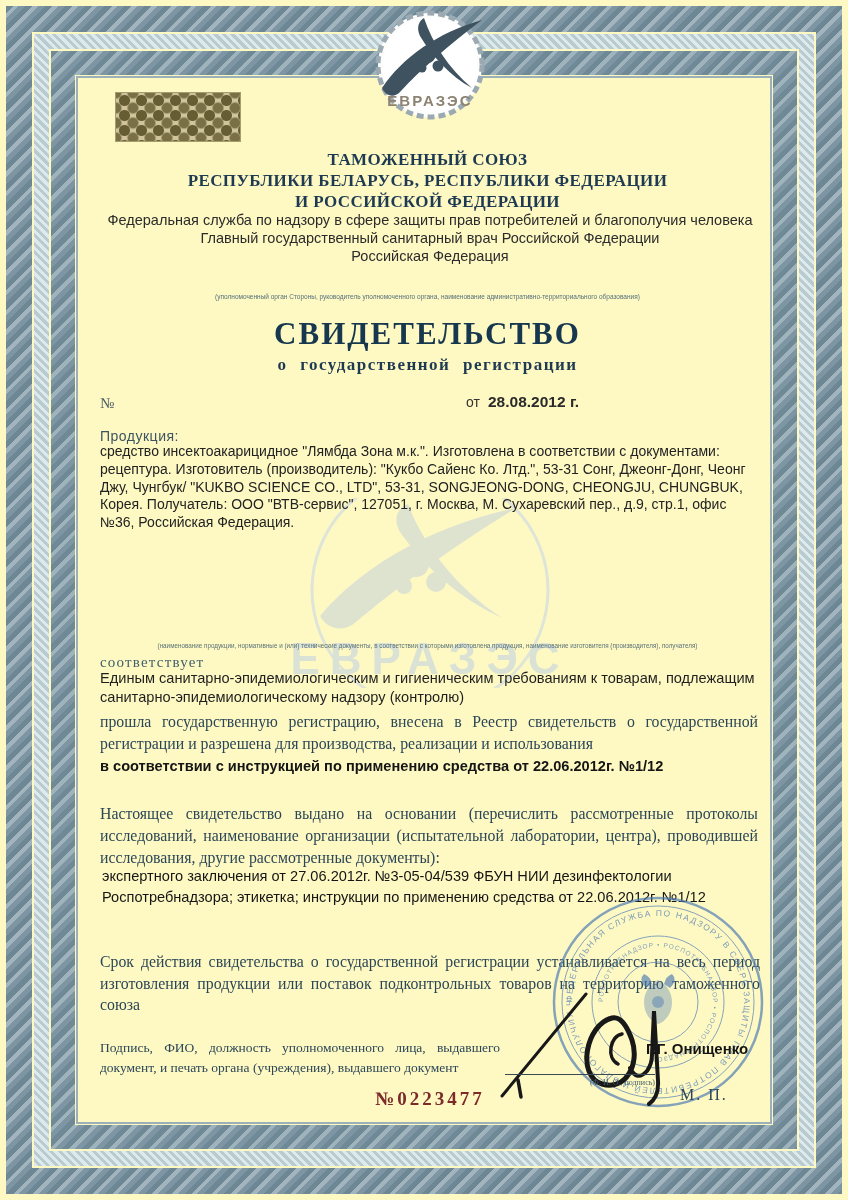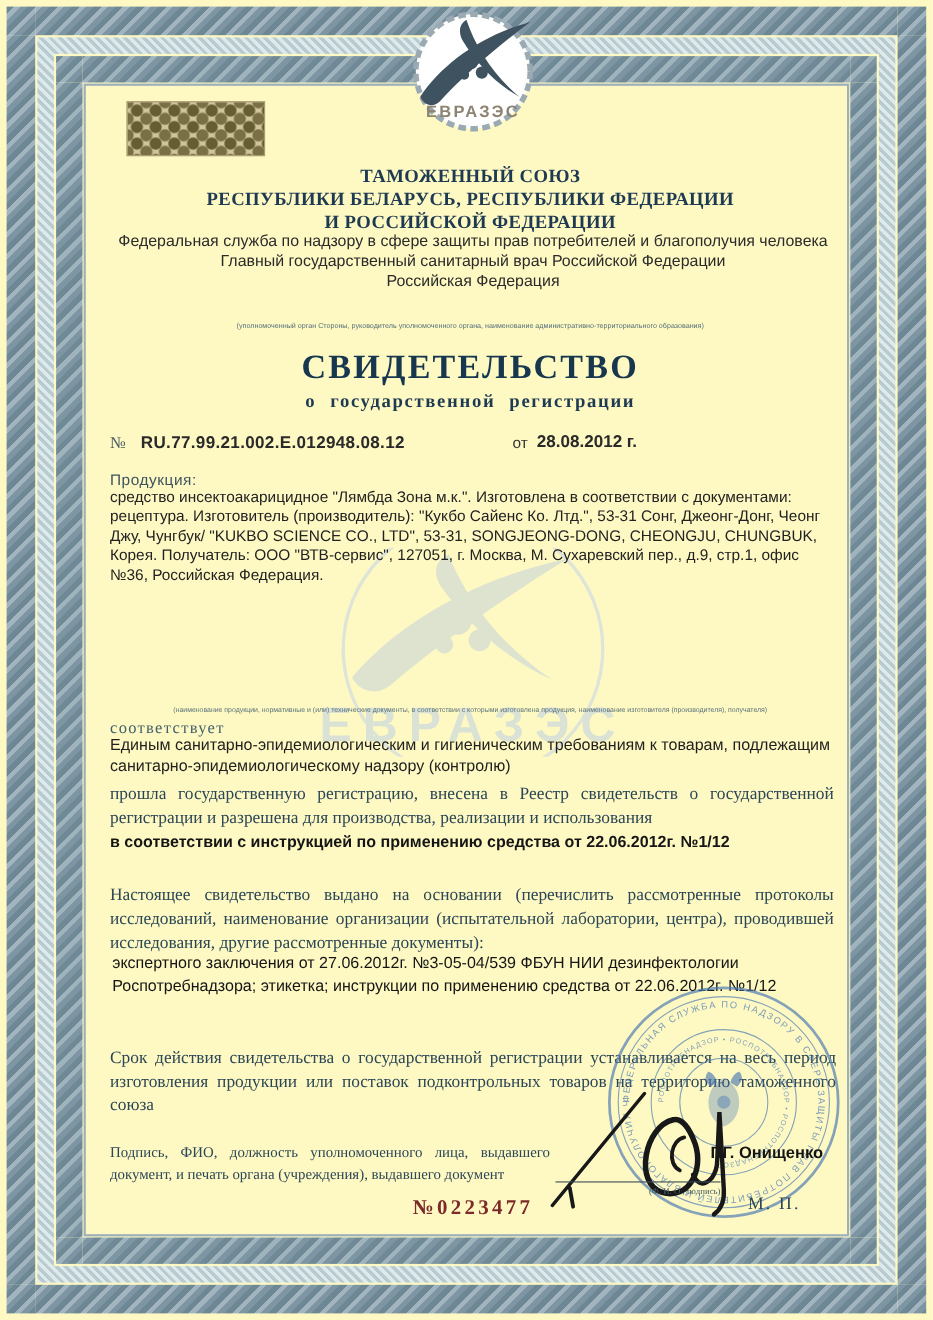--- a/index.html
+++ b/index.html
@@ -154,21 +154,20 @@
   <div class="abs hdr-main" style="top:192px">И РОССИЙСКОЙ ФЕДЕРАЦИИ</div>
   <div class="abs hdr-sub" style="top:212px">Федеральная служба по надзору в сфере защиты прав потребителей и благополучия человека</div>
   <div class="abs hdr-sub" style="top:230px">Главный государственный санитарный врач Российской Федерации</div>
   <div class="abs hdr-sub" style="top:248px">Российская Федерация</div>
   <div class="abs tiny-note" style="top:293px">(уполномоченный орган Стороны, руководитель уполномоченного органа, наименование административно-территориального образования)</div>
 
   <div class="abs title-main">СВИДЕТЕЛЬСТВО</div>
   <div class="abs title-sub">о государственной регистрации</div>
 
   <div class="abs num-label serif">№</div>
-  <div class="abs num-value sans">RU.77.99.21.002.E.012948.08.12</div>
   <div class="abs date-label sans">от</div>
   <div class="abs date-value sans">28.08.2012 г.</div>
 
   <div class="abs product-label sans">Продукция:</div>
   <div class="abs product-text sans">средство инсектоакарицидное "Лямбда Зона м.к.". Изготовлена в соответствии с документами: рецептура. Изготовитель (производитель): "Кукбо Сайенс Ко. Лтд.", 53-31 Сонг, Джеонг-Донг, Чеонг Джу, Чунгбук/ "KUKBO SCIENCE CO., LTD", 53-31, SONGJEONG-DONG, CHEONGJU, CHUNGBUK, Корея. Получатель: ООО "ВТВ-сервис", 127051, г. Москва, М. Сухаревский пер., д.9, стр.1, офис №36, Российская Федерация.</div>
   <div class="abs footnote">(наименование продукции, нормативные и (или) технические документы, в соответствии с которыми изготовлена продукция, наименование изготовителя (производителя), получателя)</div>
 
   <div class="abs lead-word">соответствует</div>
   <div class="abs compliance-text sans">Единым санитарно-эпидемиологическим и гигиеническим требованиям к товарам, подлежащим санитарно-эпидемиологическому надзору (контролю)</div>
 

